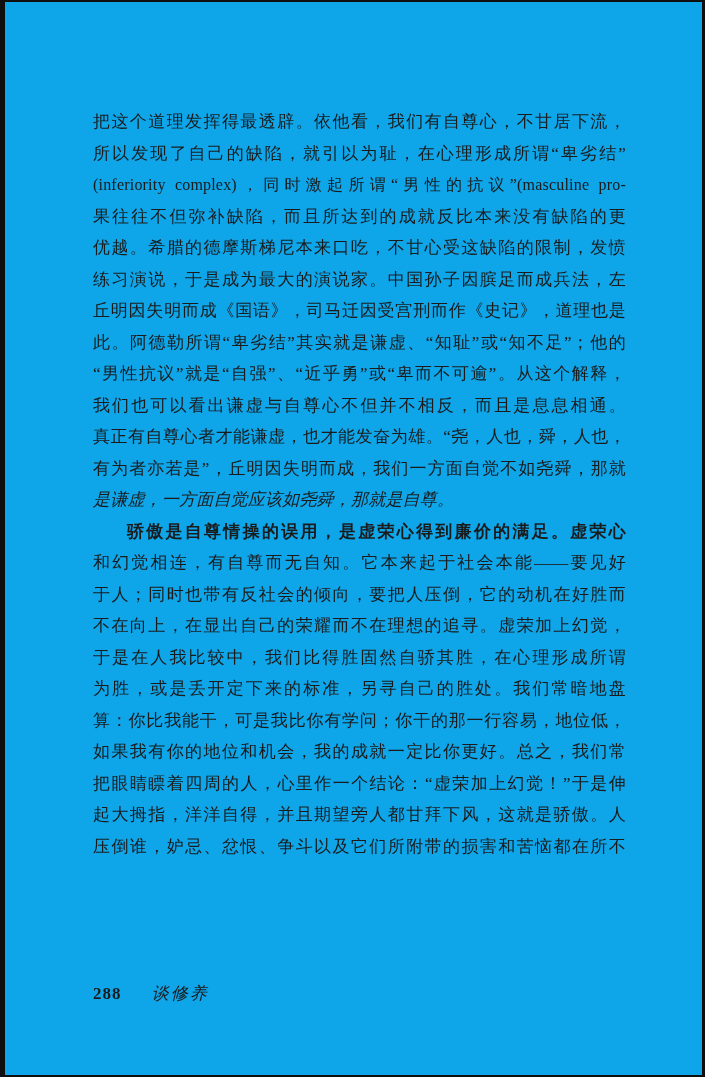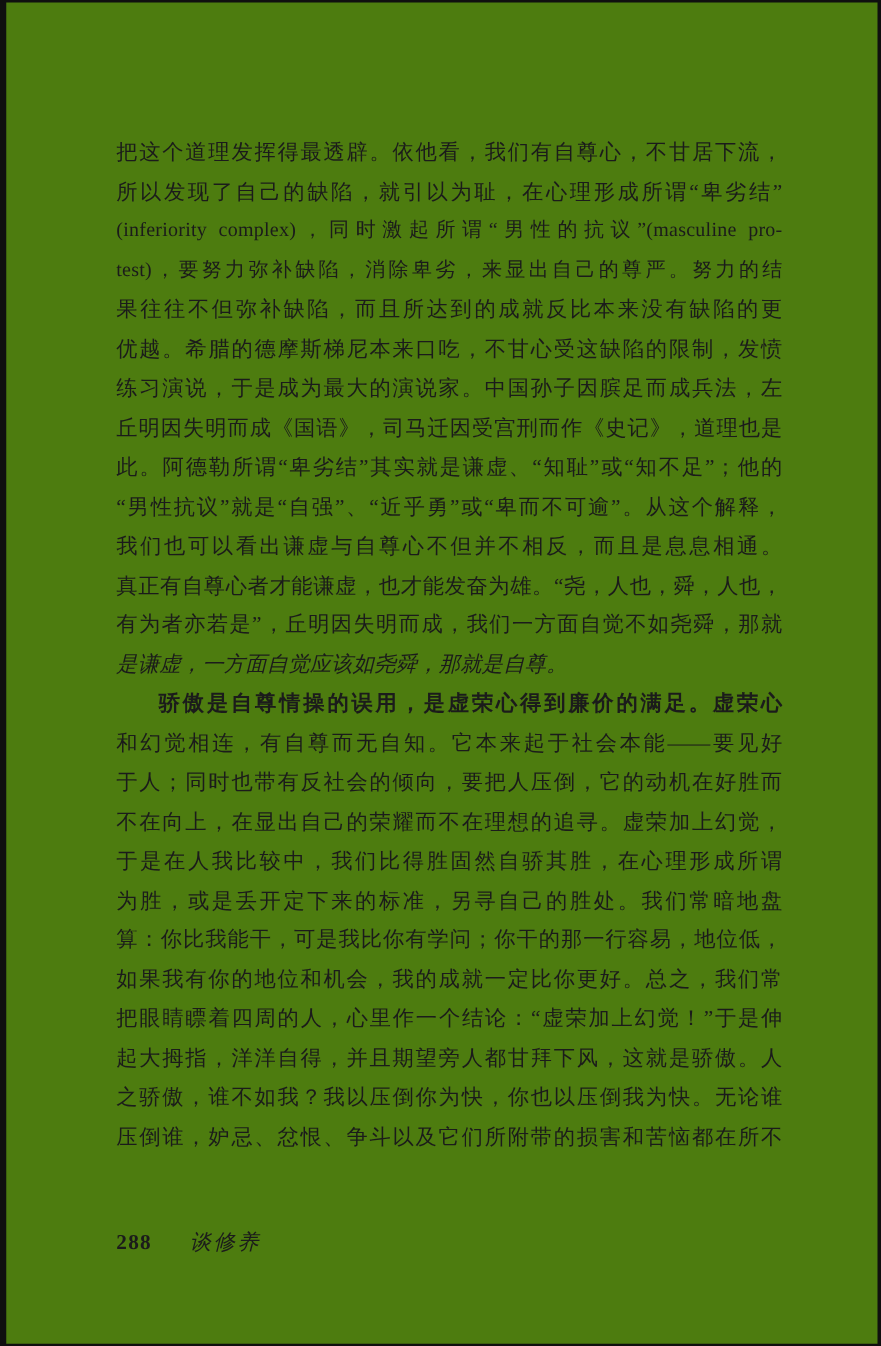--- a/index.html
+++ b/index.html
@@ -7,21 +7,21 @@
     padding: 0;
     width: 705px;
     height: 1077px;
     overflow: hidden;
     background: #e8e8e8;
   }
   .scan-frame {
     position: absolute;
     inset: 0;
     box-sizing: border-box;
-    background: #4d7c0f;
+    background: #0ea5e9;
     border-style: solid;
     border-color: #0f0f0f;
     border-width: 2px 3px 2px 5px;
   }
   .page {
     position: relative;
     width: 100%;
     height: 100%;
     font-family: "Liberation Serif", "DejaVu Serif", serif;
     color: #1b1b1b;
@@ -80,42 +80,40 @@
 </head>
 <body>
 
 <div class="scan-frame">
   <main class="page">
 
     <div class="text-block">
       <p class="line">把这个道理发挥得最透辟。依他看，我们有自尊心，不甘居下流，</p>
       <p class="line">所以发现了自己的缺陷，就引以为耻，在心理形成所谓“卑劣结”</p>
       <p class="line latin-line">(inferiority complex)，同时激起所谓“男性的抗议”(masculine pro-</p>
-      <p class="line latin-line">test)，要努力弥补缺陷，消除卑劣，来显出自己的尊严。努力的结</p>
       <p class="line">果往往不但弥补缺陷，而且所达到的成就反比本来没有缺陷的更</p>
       <p class="line">优越。希腊的德摩斯梯尼本来口吃，不甘心受这缺陷的限制，发愤</p>
       <p class="line">练习演说，于是成为最大的演说家。中国孙子因膑足而成兵法，左</p>
       <p class="line">丘明因失明而成《国语》，司马迁因受宫刑而作《史记》，道理也是如</p>
       <p class="line">此。阿德勒所谓“卑劣结”其实就是谦虚、“知耻”或“知不足”；他的</p>
       <p class="line">“男性抗议”就是“自强”、“近乎勇”或“卑而不可逾”。从这个解释，</p>
       <p class="line">我们也可以看出谦虚与自尊心不但并不相反，而且是息息相通。</p>
       <p class="line">真正有自尊心者才能谦虚，也才能发奋为雄。“尧，人也，舜，人也，</p>
       <p class="line">有为者亦若是”，丘明因失明而成，我们一方面自觉不如尧舜，那就</p>
       <p class="line para-end">是谦虚，一方面自觉应该如尧舜，那就是自尊。</p>
       <p class="line indent">骄傲是自尊情操的误用，是虚荣心得到廉价的满足。虚荣心</p>
       <p class="line">和幻觉相连，有自尊而无自知。它本来起于社会本能——要见好</p>
       <p class="line">于人；同时也带有反社会的倾向，要把人压倒，它的动机在好胜而</p>
       <p class="line">不在向上，在显出自己的荣耀而不在理想的追寻。虚荣加上幻觉，</p>
       <p class="line">于是在人我比较中，我们比得胜固然自骄其胜，在心理形成所谓</p>
       <p class="line">为胜，或是丢开定下来的标准，另寻自己的胜处。我们常暗地盘</p>
       <p class="line">算：你比我能干，可是我比你有学问；你干的那一行容易，地位低，</p>
       <p class="line">如果我有你的地位和机会，我的成就一定比你更好。总之，我们常</p>
       <p class="line">把眼睛瞟着四周的人，心里作一个结论：“虚荣加上幻觉！”于是伸</p>
       <p class="line">起大拇指，洋洋自得，并且期望旁人都甘拜下风，这就是骄傲。人</p>
-      <p class="line">之骄傲，谁不如我？我以压倒你为快，你也以压倒我为快。无论谁</p>
       <p class="line">压倒谁，妒忌、忿恨、争斗以及它们所附带的损害和苦恼都在所不</p>
     </div>
 
     <footer class="page-footer">
       <span class="page-number">288</span>
       <span class="running-title">谈修养</span>
     </footer>
 
   </main>
 </div>

